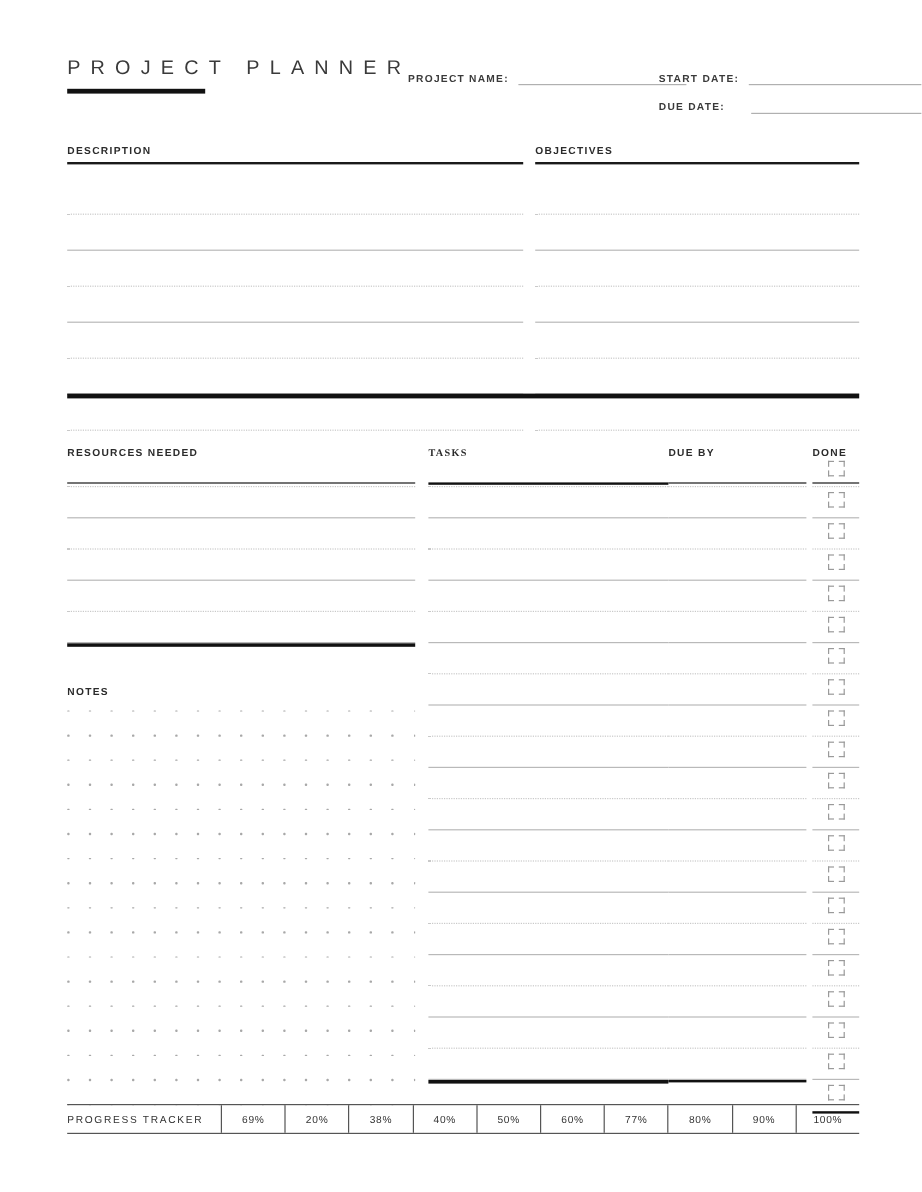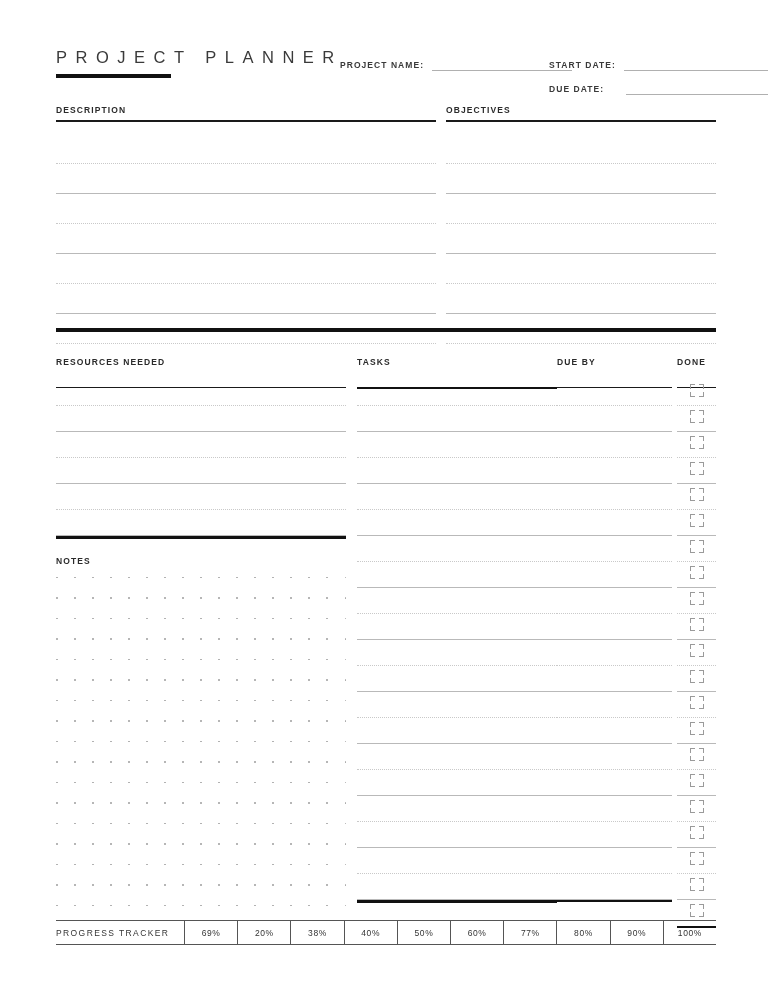--- a/index.html
+++ b/index.html
@@ -94,20 +94,21 @@
   .f-due .field-line { width: 152px; margin-left: 22px; }
 
   
   .sec-head {
     font-size: 8.5px;
     letter-spacing: 1.1px;
     font-weight: 700;
     color: #2b2b2b;
     line-height: 1;
     padding-bottom: 5px;
+    margin-top: 15px;
   }
 
   
   .top-area {
     position: absolute;
     left: 56px;
     top: 106px;
     right: 52px;
     display: flex;
     justify-content: space-between;
@@ -139,21 +140,21 @@
   .mid-heads {
     position: relative;
     height: 22px;
   }
   .mid-head {
     position: absolute;
     top: 0;
   }
   .mid-head .sec-head { padding-bottom: 20px; }
   .mh-res  { left: 0;    width: 290px; }
-  .mh-task { left: 301px; width: 200px; }
+  .mh-task { left: 301px; width: 200px; font-family: Liberation Serif, serif; }
   .mh-due  { left: 501px; width: 115px; }
   .mh-done { left: 621px; width: 39px; }
 
   .mh-res  .u { height: 1px;   background: #1a1a1a; }
   .mh-task .u { height: 2.5px; background: #111111; }
   .mh-due  .u { height: 1.5px; background: #1a1a1a; }
   .mh-done .u { height: 1.5px; background: #1a1a1a; }
 
   
   .mid-body {

